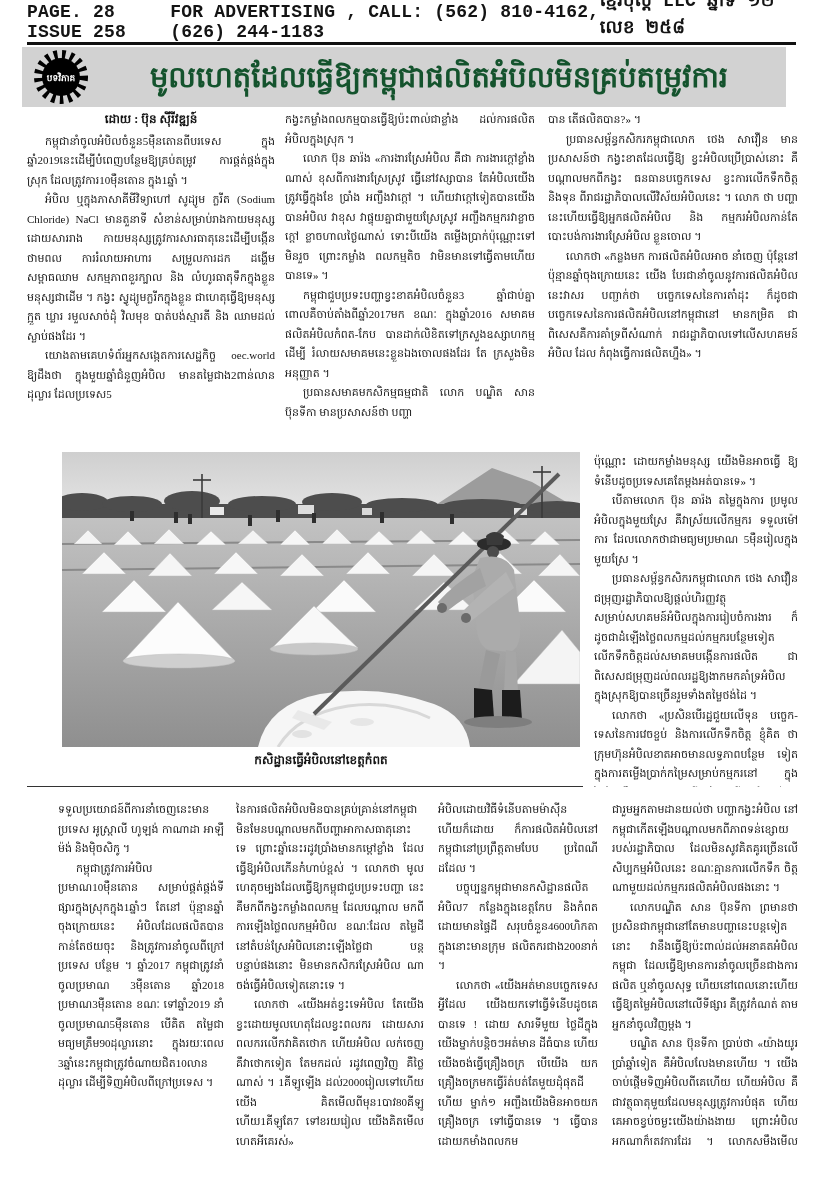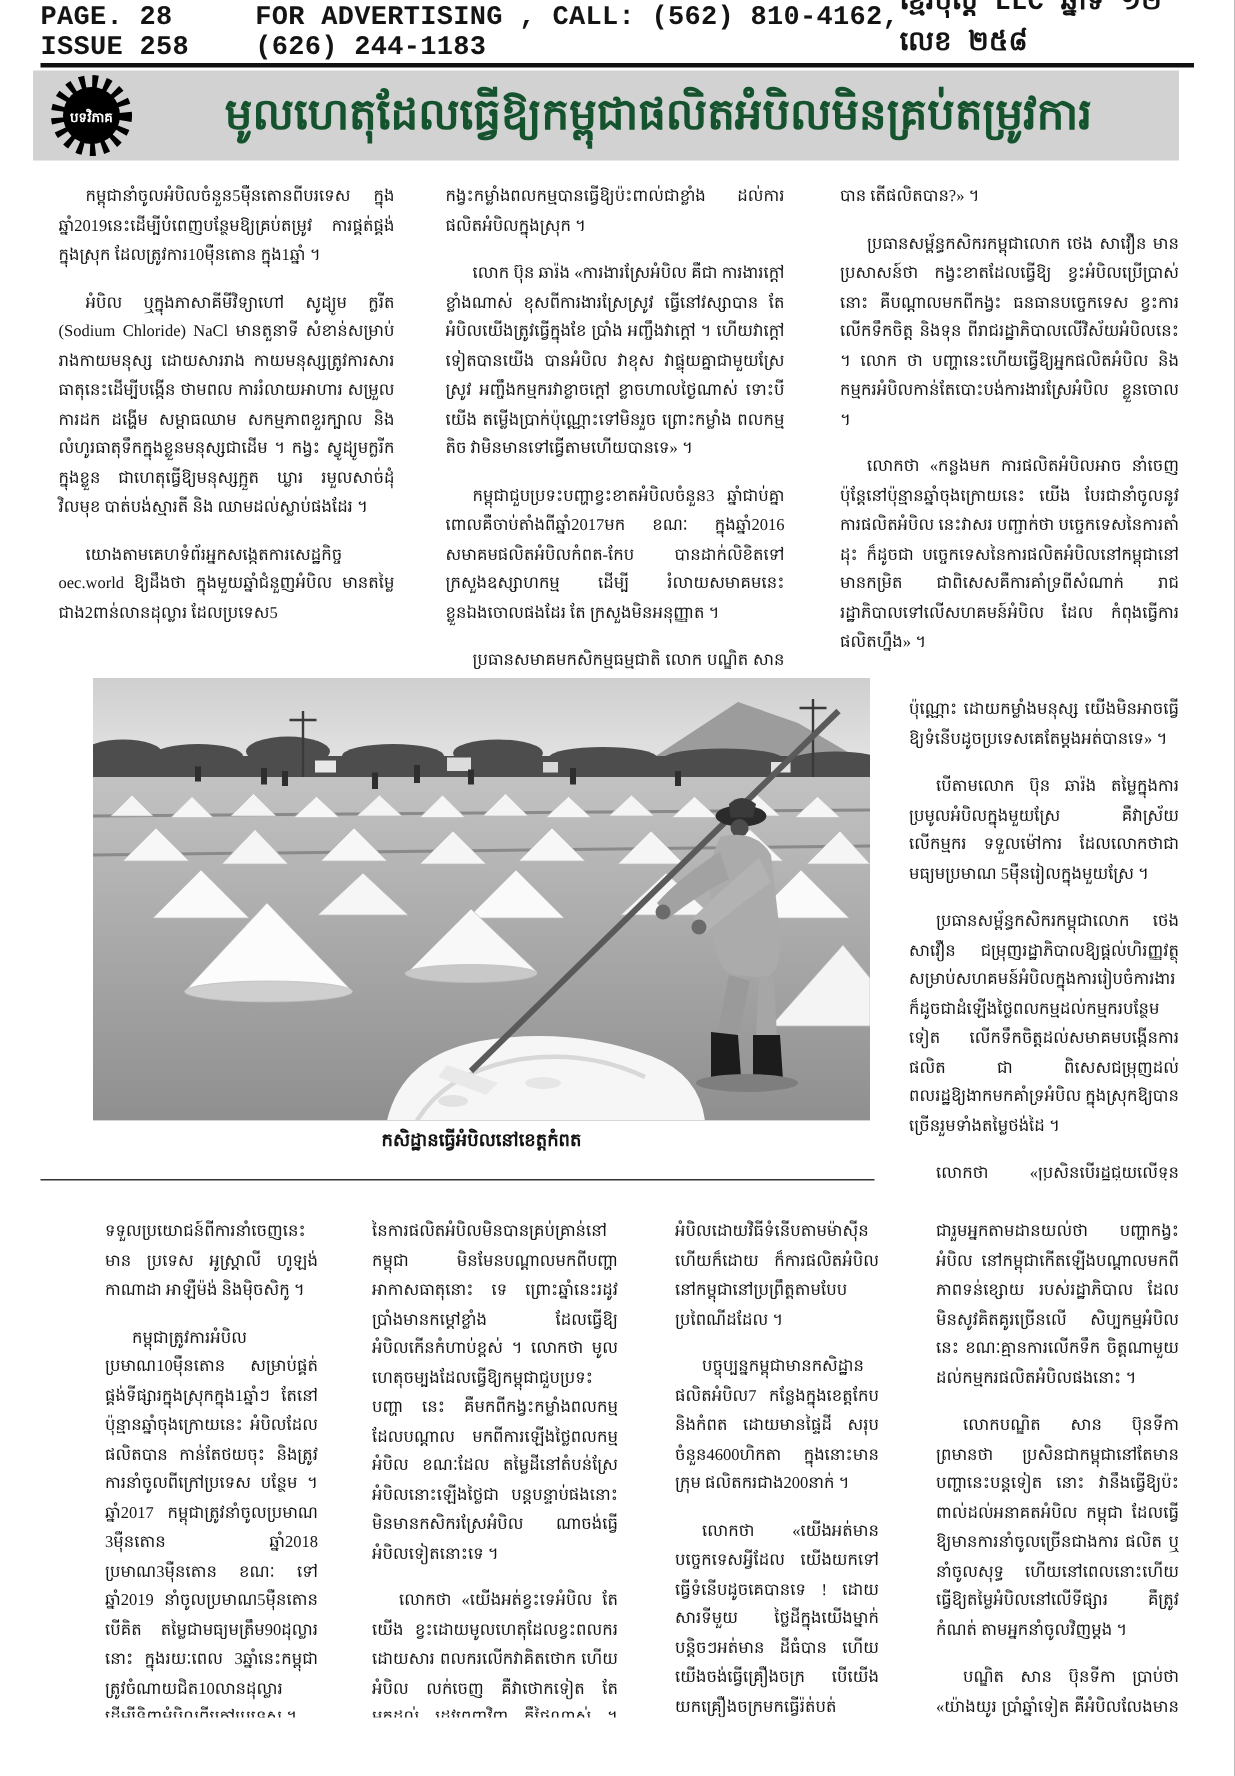--- a/index.html
+++ b/index.html
@@ -11,21 +11,21 @@
   #hdr .h{font-family:Liberation Mono, monospace;font-weight:bold;font-size:18px;letter-spacing:.2px;}
   
   #banner{position:absolute;left:22px;top:47px;width:764px;height:60px;background:#d2d2d2;
           display:flex;align-items:center;}
   #badge{position:relative;width:62px;height:54px;margin-left:8px;flex:0 0 auto;}
   #badge svg{display:block;}
   #headline{flex:1;text-align:center;font-weight:bold;font-size:29px;line-height:58px;
             color:#14532d;letter-spacing:0;white-space:nowrap;overflow:hidden;}
   
   .col{position:absolute;font-size:11px;line-height:19.5px;text-align:justify;overflow:hidden;}
-  .col p{margin:12px;text-indent:18px;}
+  .col p{margin:0;text-indent:18px;}
   .col p.noind{text-indent:0;}
   .col p.q{}
   #byline{font-weight:bold;text-align:center;text-indent:0;margin:0 0 2px 0;font-size:12px;}
   #subhead{font-weight:bold;font-size:12px;line-height:20px;text-align:center;text-indent:0;margin:2px 0;}
   
   #photo{position:absolute;left:62px;top:452px;width:518px;height:295px;background:#b9b9b9;overflow:hidden;}
   #caption{position:absolute;left:62px;top:752px;width:518px;text-align:center;
            font-weight:bold;font-size:12px;}
   #caprule{position:absolute;left:27px;top:786px;width:556px;border-top:1.5px solid #333;}
 </style>
@@ -45,20 +45,21 @@
       <svg width="62" height="54" viewBox="0 0 62 54">
         <circle cx="31" cy="27" r="22" fill="none" stroke="#000" stroke-width="10" stroke-dasharray="3.5 4.5"></circle>
         <circle cx="31" cy="27" r="19" fill="#000"></circle>
         <text x="31" y="31" text-anchor="middle" font-size="9" fill="#fff" font-weight="bold">បទវិភាគ</text>
       </svg>
     </div>
     <div id="headline">មូលហេតុដែលធ្វើឱ្យកម្ពុជាផលិតអំបិលមិនគ្រប់តម្រូវការ</div>
   </div>
 
   <div class="col" style="left:27px;top:110px;width:248px;height:340px;">
+    <p id="byline">ដោយ : ប៊ុន ស៊ីរីវឌ្ឍន៍</p>
     <p>កម្ពុជានាំចូលអំបិលចំនួន5ម៉ឺនតោនពីបរទេស ក្នុងឆ្នាំ2019នេះដើម្បីបំពេញបន្ថែមឱ្យគ្រប់តម្រូវ ការផ្គត់ផ្គង់ក្នុងស្រុក ដែលត្រូវការ10ម៉ឺនតោន ក្នុង1ឆ្នាំ ។</p>
     <p>អំបិល ឬក្នុងភាសាគីមីវិទ្យាហៅ សូដ្យូម ក្លរីត (Sodium Chloride) NaCl មានតួនាទី សំខាន់សម្រាប់រាងកាយមនុស្ស ដោយសាររាង កាយមនុស្សត្រូវការសារធាតុនេះដើម្បីបង្កើន ថាមពល ការរំលាយអាហារ សម្រួលការដក ដង្ហើម សម្ពាធឈាម សកម្មភាពខួរក្បាល និង លំហូរធាតុទឹកក្នុងខ្លួនមនុស្សជាដើម ។ កង្វះ ស្វូដ្យូមក្លរីកក្នុងខ្លួន ជាហេតុធ្វើឱ្យមនុស្សក្អួត ឃ្លារ រមួលសាច់ដុំ វិលមុខ បាត់បង់ស្មារតី និង ឈាមដល់ស្លាប់ផងដែរ ។</p>
     <p>យោងតាមគេហទំព័រអ្នកសង្កេតការសេដ្ឋកិច្ច oec.world ឱ្យដឹងថា ក្នុងមួយឆ្នាំជំនួញអំបិល មានតម្លៃជាង2ពាន់លានដុល្លារ ដែលប្រទេស5</p>
   </div>
 
   <div class="col" style="left:285px;top:110px;width:250px;height:340px;">
     <p class="noind">កង្វះកម្លាំងពលកម្មបានធ្វើឱ្យប៉ះពាល់ជាខ្លាំង ដល់ការផលិតអំបិលក្នុងស្រុក ។</p>
     <p class="q">លោក ប៊ុន ឆារ៉ង «ការងារស្រែអំបិល គឺជា ការងារក្ដៅខ្លាំងណាស់ ខុសពីការងារស្រែស្រូវ ធ្វើនៅវស្សាបាន តែអំបិលយើងត្រូវធ្វើក្នុងខែ ប្រាំង អញ្ចឹងវាក្ដៅ ។ ហើយវាក្ដៅទៀតបានយើង បានអំបិល វាខុស វាផ្ទុយគ្នាជាមួយស្រែស្រូវ អញ្ចឹងកម្មករវាខ្លាចក្ដៅ ខ្លាចហាលថ្ងៃណាស់ ទោះបីយើង តម្លើងប្រាក់ប៉ុណ្ណោះទៅមិនរួច ព្រោះកម្លាំង ពលកម្មតិច វាមិនមានទៅធ្វើតាមហើយបានទេ» ។</p>
     <p>កម្ពុជាជួបប្រទះបញ្ហាខ្វះខាតអំបិលចំនួន3 ឆ្នាំជាប់គ្នា ពោលគឺចាប់តាំងពីឆ្នាំ2017មក ខណៈ ក្នុងឆ្នាំ2016 សមាគមផលិតអំបិលកំពត-កែប បានដាក់លិខិតទៅក្រសួងឧស្សាហកម្ម ដើម្បី រំលាយសមាគមនេះខ្លួនឯងចោលផងដែរ តែ ក្រសួងមិនអនុញ្ញាត ។</p>
     <p>ប្រធានសមាគមកសិកម្មធម្មជាតិ លោក បណ្ឌិត សាន ប៊ុនទីកា មានប្រសាសន៍ថា បញ្ហា</p>

